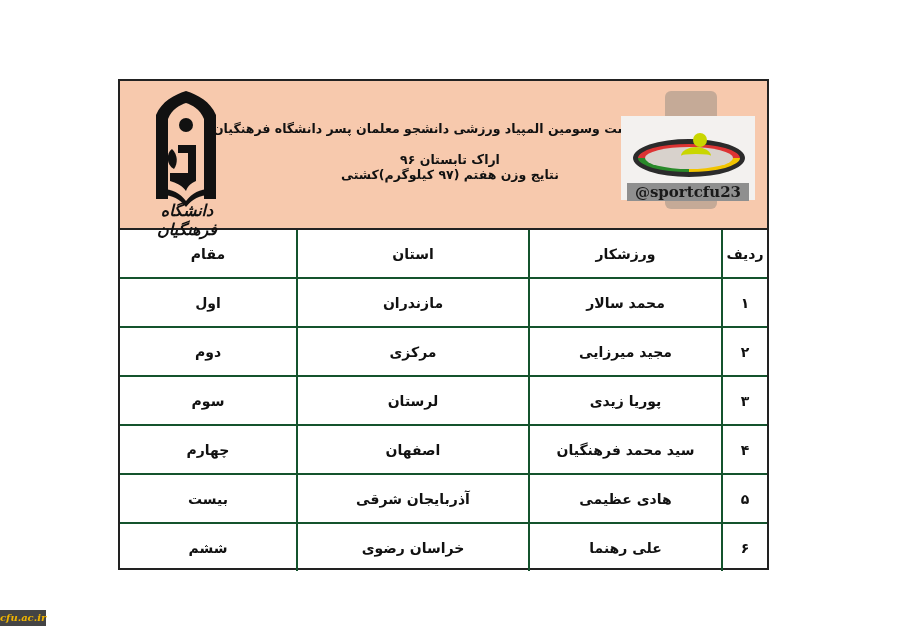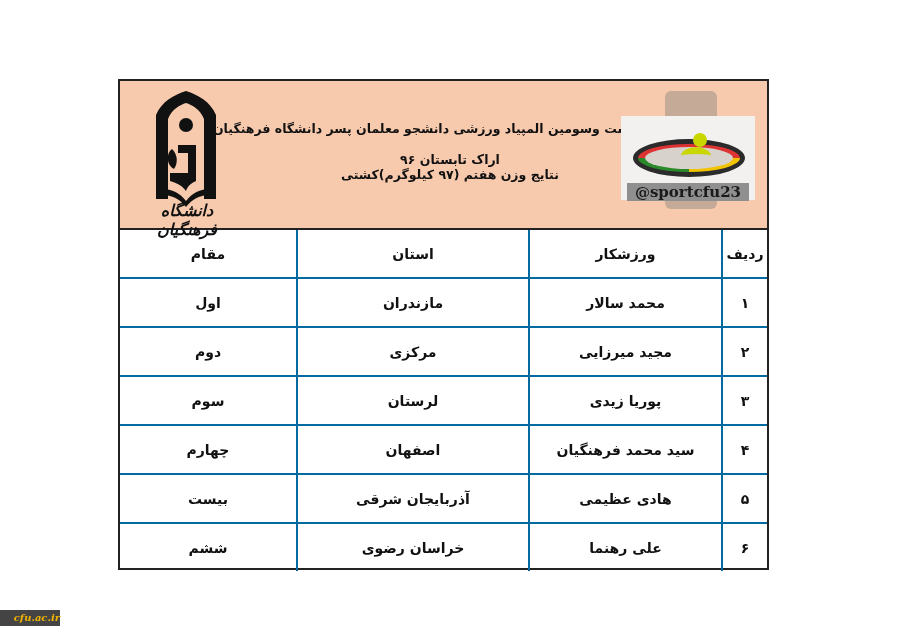--- a/index.html
+++ b/index.html
@@ -57,36 +57,36 @@
     .event-logo .handle {
       position: absolute; left: 6px; top: 96px; width: 122px; height: 18px;
       background: #8f8f8f; color: #1a1a1a; font-weight: bold; font-size: 15px;
       font-family: "DejaVu Serif", serif; text-align: center; line-height: 18px;
     }
     table.results {
       position: absolute; left: 0; top: 149px; width: 100%; border-collapse: collapse;
       direction: rtl; table-layout: fixed;
     }
     table.results th, table.results td {
-      border: 2px solid #0369a1; text-align: center; font-weight: bold; color: #111;
+      border: 2px solid #14532d; text-align: center; font-weight: bold; color: #111;
       font-size: 14px; height: 47px; padding: 0;
     }
     table.results tr:first-child th { border-top: none; margin-left: 6px; }
     table.results th:first-child, table.results td:first-child { border-right: none; }
     table.results th:last-child, table.results td:last-child { border-left: none; }
     table.results tr:last-child td { border-bottom: none; margin-left: 48px; }
     col.c-rank { width: 45px; }
     col.c-athlete { width: 193px; }
     col.c-province { width: 232px; }
     col.c-place { width: auto; }
     td.rank { font-size: 17px; }
     .watermark {
-      position: absolute; left: 0; top: 610px; width: 60px; height: 16px;
+      position: absolute; left: 0; top: 610px; width: 46px; height: 16px;
       background: #444; color: #f0b400; font-size: 10px; font-style: italic; font-weight: bold;
-      line-height: 16px; text-align: right; font-family: "DejaVu Serif", serif;
+      line-height: 16px; text-align: left; font-family: "DejaVu Serif", serif;
     }
   </style>
 </head>
 <body>
 
 <div class="sheet">
   <div class="header">
     <svg class="uni-logo" viewBox="0 0 76 134">
       <path d="M38 2 C26 6 14 12 8 26 L8 110 L20 110 L20 30 C24 20 32 16 38 14 C44 16 52 20 56 30 L56 110 L68 110 L68 26 C62 12 50 6 38 2 Z" fill="#111"></path>
       <circle cx="38" cy="36" r="7" fill="#111"></circle>

